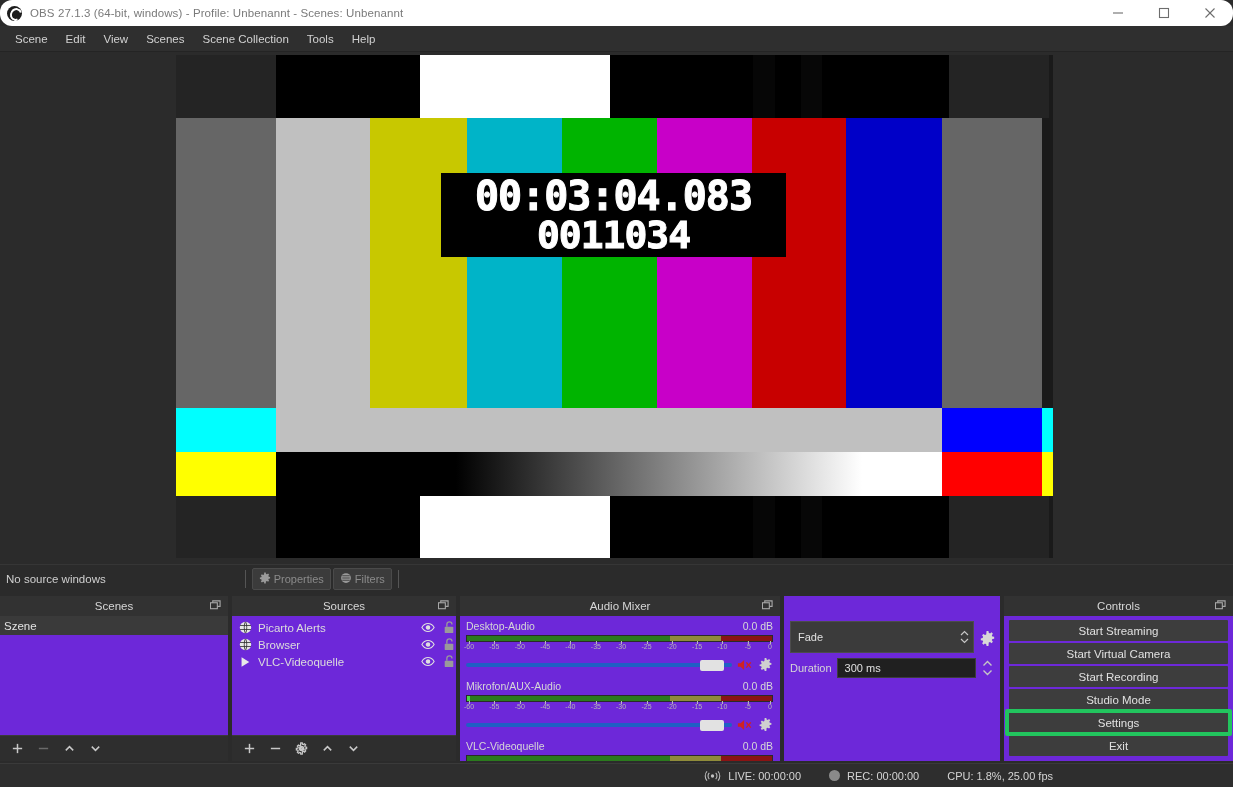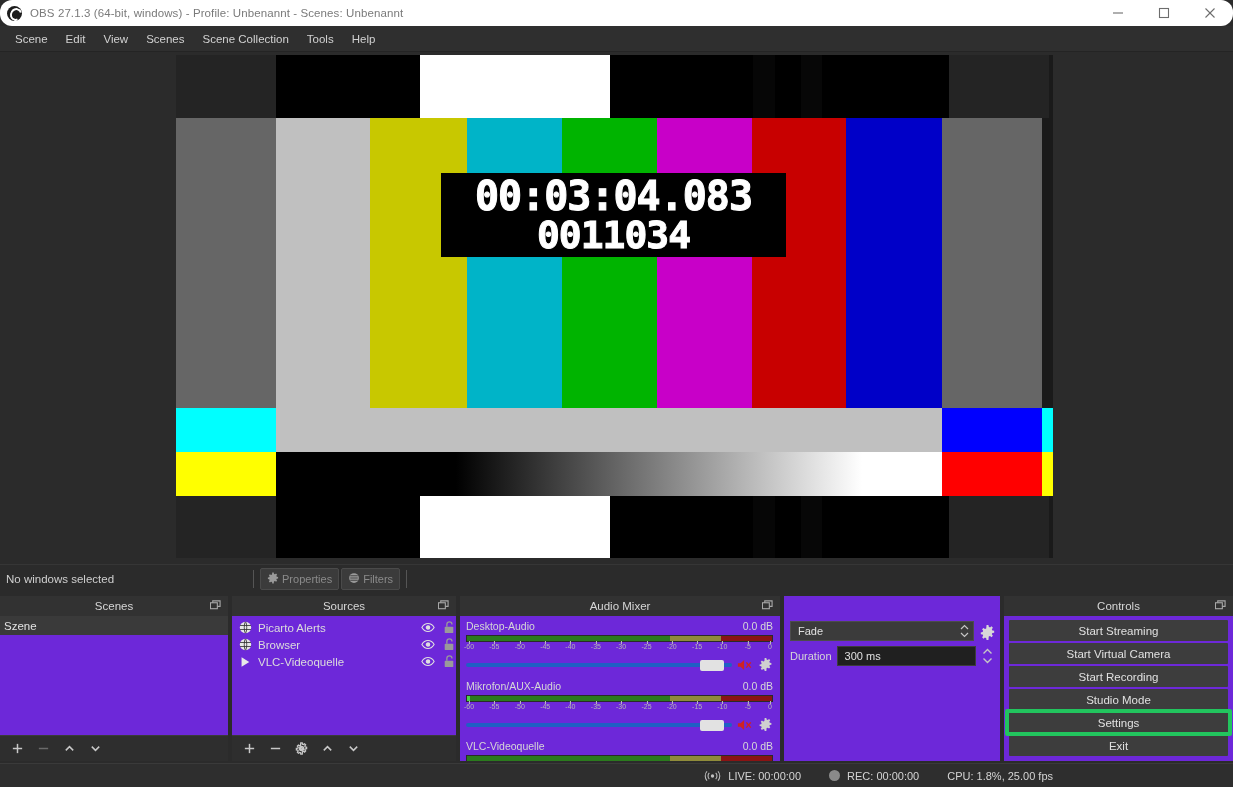--- a/index.html
+++ b/index.html
@@ -153,21 +153,21 @@
   .fader-knob {
     position: absolute; right: 8px; top: 2px; width: 24px; height: 11px;
     background: #e2e2e2; border-radius: 2px;
   }
   .mute-ico { width: 16px; height: 14px; position: relative; flex: none; }
   .gear-ico { width: 15px; height: 15px; flex: none; }
 
   
   .trans-row { display: flex; align-items: center; gap: 5px; padding: 5px 6px 0 6px; }
   .combo {
-    flex: 1; height: 20px; background: #3b3b3b; border: 1px solid #4c4c4c;
+    flex: 1; height: 32px; background: #3b3b3b; border: 1px solid #4c4c4c;
     display: flex; align-items: center; justify-content: space-between;
     padding: 0 3px 0 7px; font-size: 11px; color: #e0e0e0;
   }
   .spin-v { display: flex; flex-direction: column; gap: 1px; }
   .dur-label { font-size: 11px; color: #d6d6d6; }
   .dur-input {
     flex: 1; height: 20px; background: #202020; border: 1px solid #3d3d3d;
     display: flex; align-items: center; padding-left: 7px;
     font-size: 11px; color: #e0e0e0;
   }
@@ -290,21 +290,21 @@
     </div>
 
     <div id="timecode-box">
       <div class="tc-line">00:03:04.083</div>
       <div class="tc-line second">0011034</div>
     </div>
   </div>
 </div>
 
 <div id="sourcebar">
-  <span id="nosource">No windows selected</span>
+  <span id="nosource">No source windows</span>
   <div id="pf-group">
     <div class="sep"></div>
     <div class="tbtn">
       <span>
         <svg width="12" height="12" viewBox="0 0 16 16" fill="#9a9a9a">
             <path d="M8 5.2A2.8 2.8 0 1 0 8 10.8 2.8 2.8 0 0 0 8 5.2zm0 1.6a1.2 1.2 0 1 1 0 2.4 1.2 1.2 0 0 1 0-2.4z"></path>
             <path d="M7 .8h2l.3 1.8 1.3.55 1.5-1.05 1.4 1.4-1.05 1.5.55 1.3 1.8.3v2l-1.8.3-.55 1.3 1.05 1.5-1.4 1.4-1.5-1.05-1.3.55L9 15.2H7l-.3-1.8-1.3-.55-1.5 1.05-1.4-1.4 1.05-1.5-.55-1.3L1.2 9.4v-2l1.8-.3.55-1.3L2.5 4.3l1.4-1.4 1.5 1.05 1.3-.55z"></path>
           </svg>
       </span>
       <span>Properties</span>

